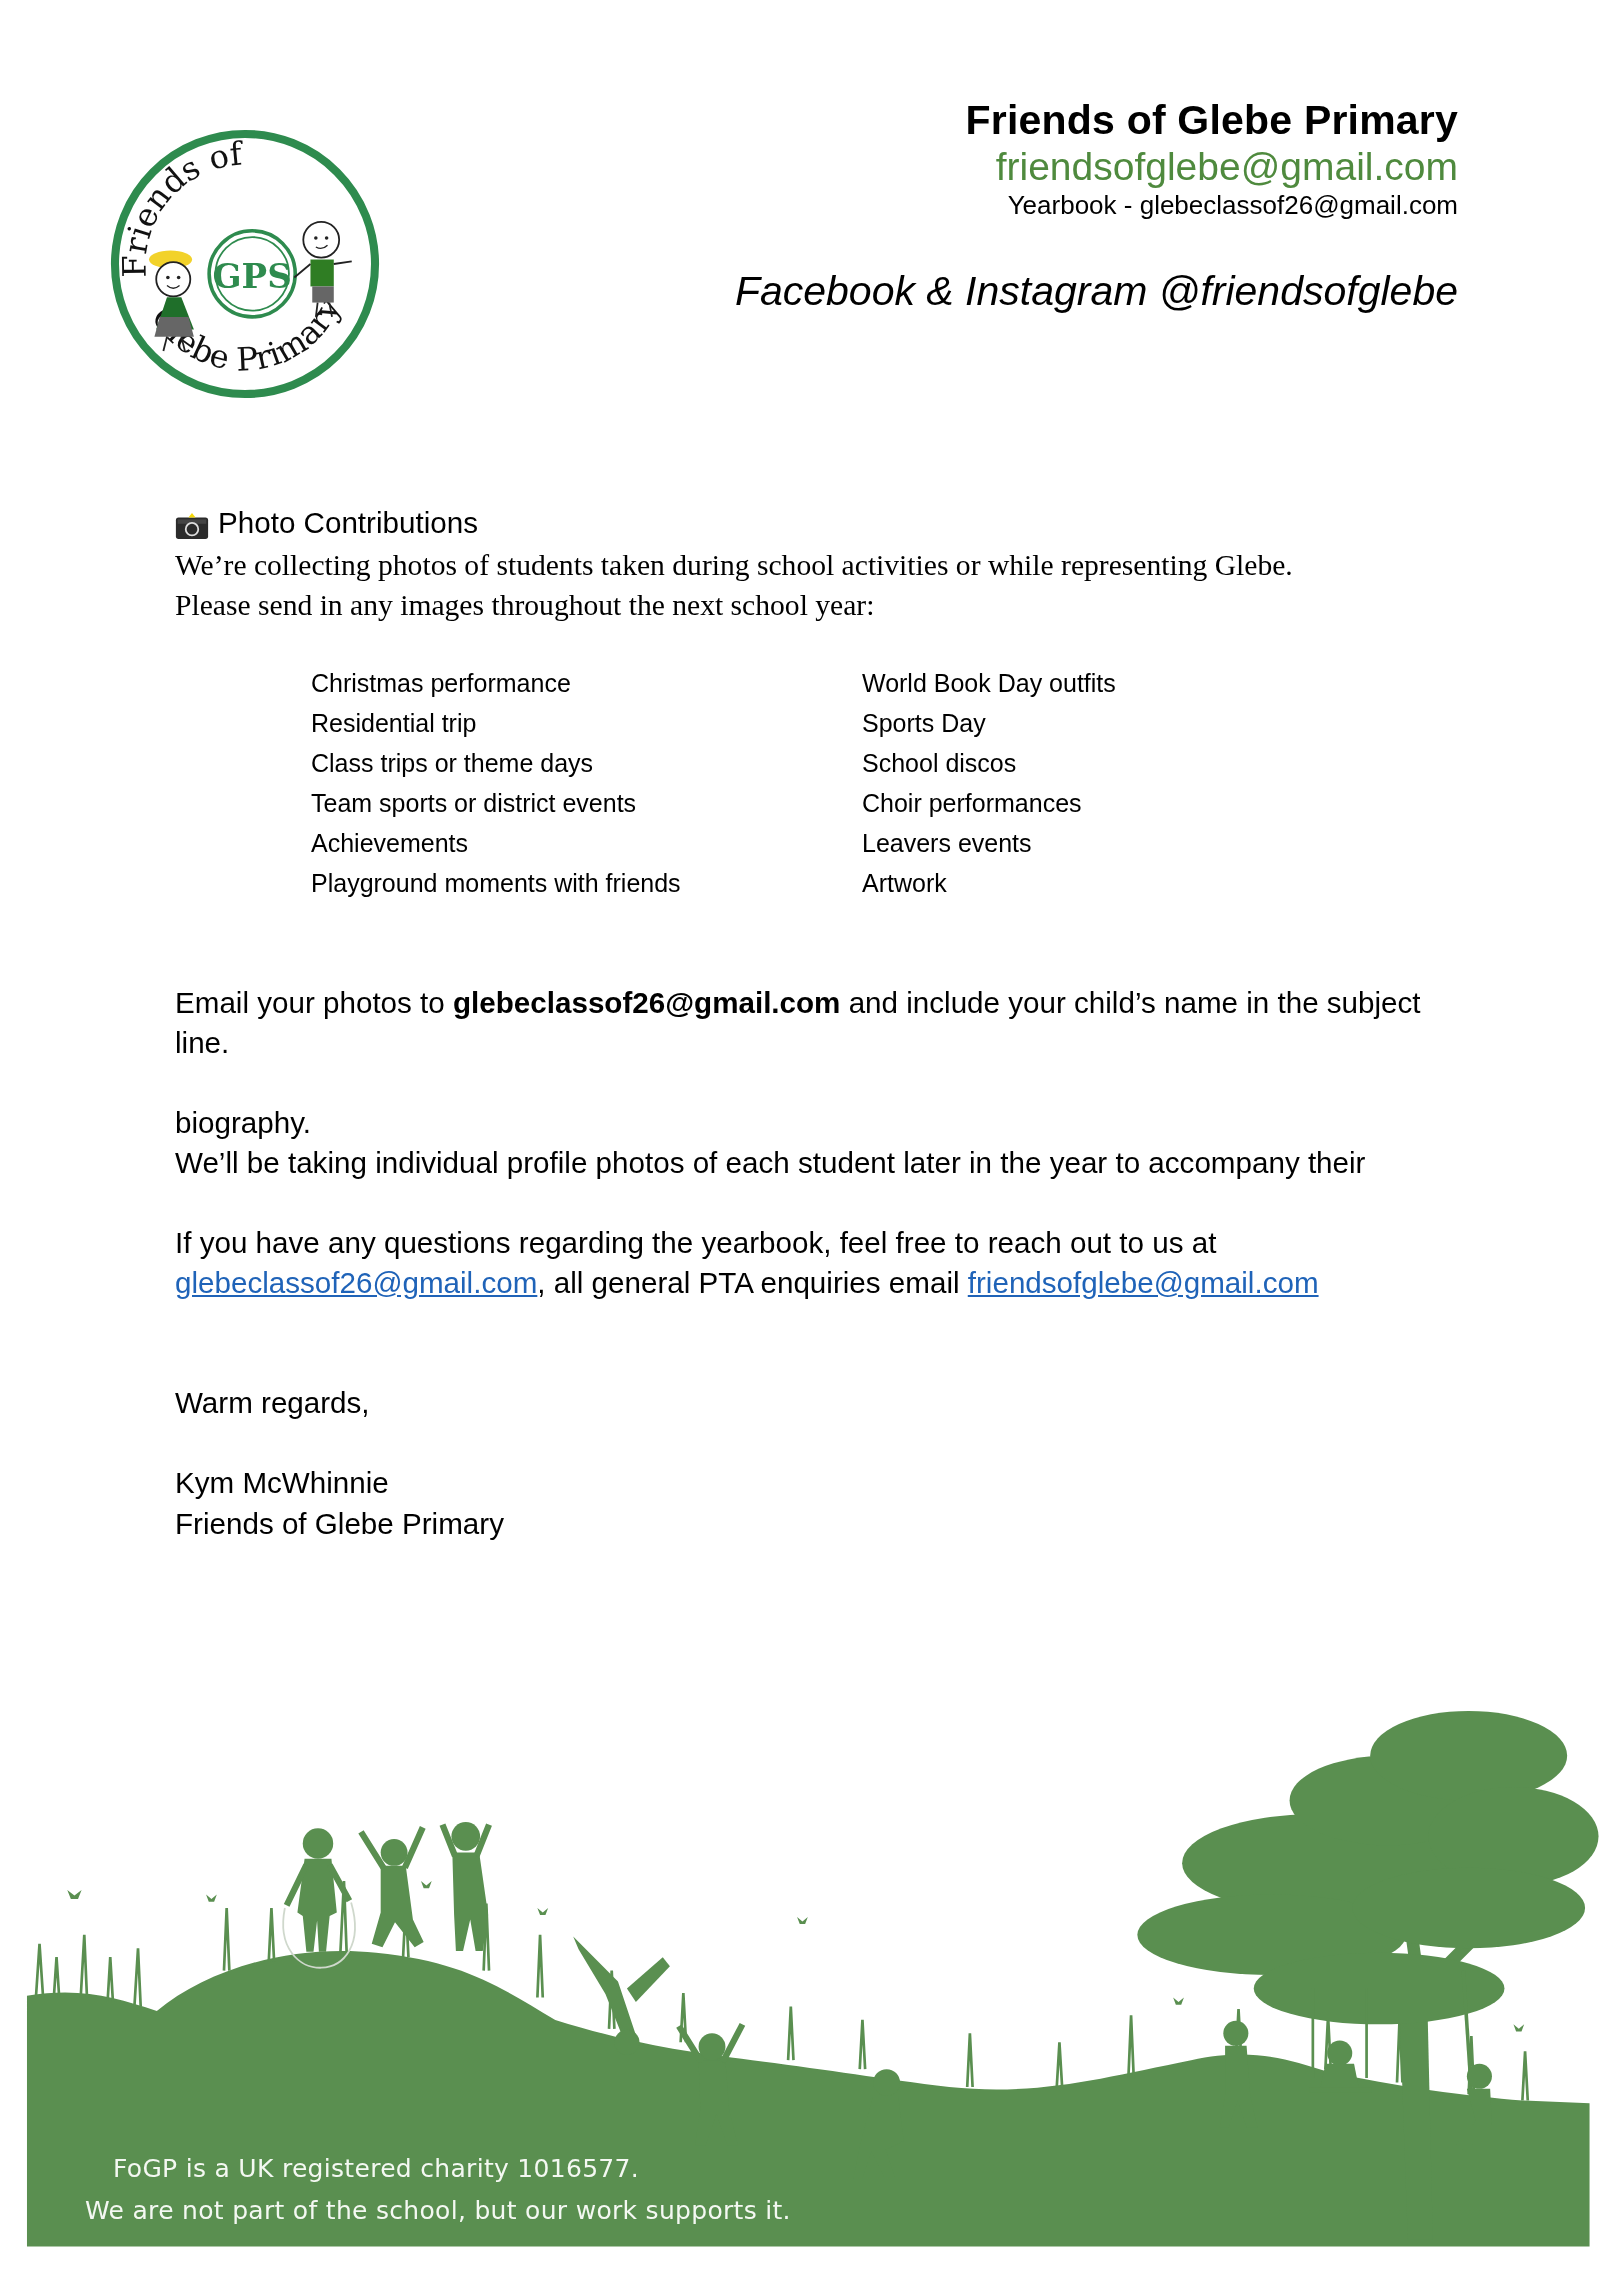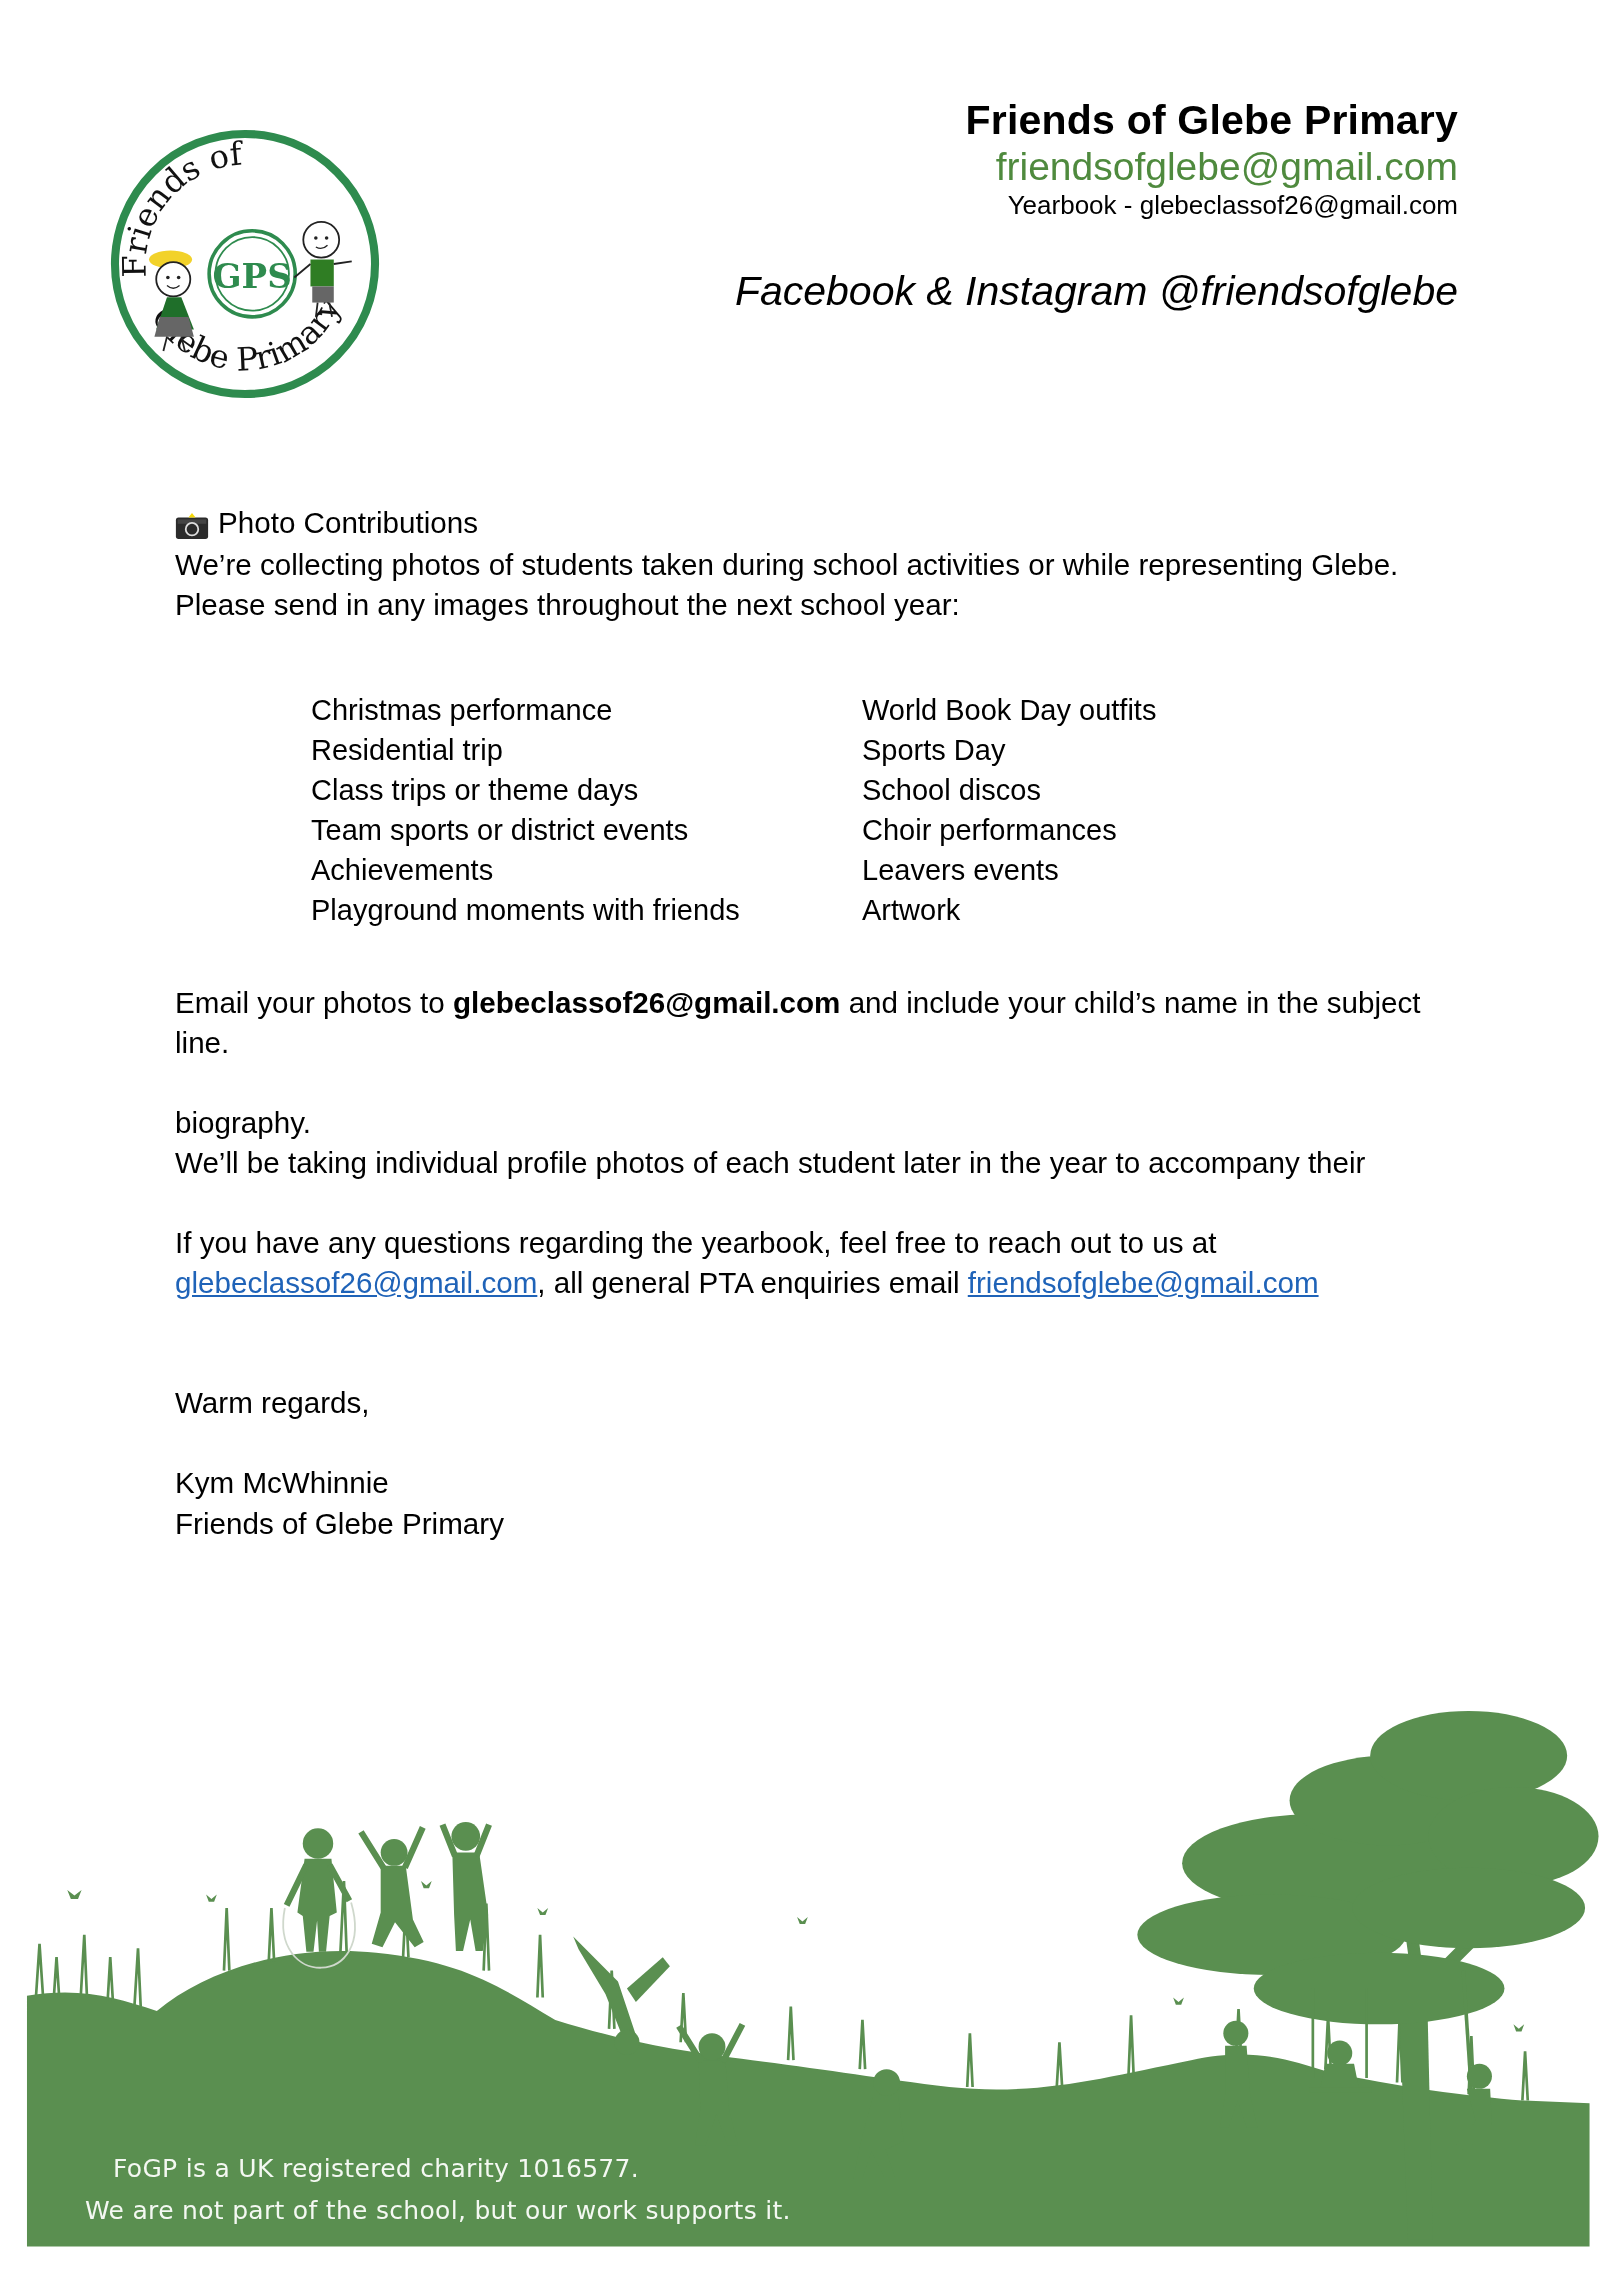--- a/index.html
+++ b/index.html
@@ -12,23 +12,23 @@
   .hdr { right:163px; text-align:right; white-space:nowrap; }
   #org-title { top:97px; font-size:41px; font-weight:bold; letter-spacing:0.2px; }
   #org-email { top:145px; font-size:39px; color:#4f8a3e; }
   #yearbook-line { top:190px; font-size:26px; }
   #social-line { top:268px; font-size:41px;font-style:italic; }
 
   
   .body-text { left:175px; font-size:29.6px; line-height:40px; white-space:nowrap; }
   #section-heading { top:503px; font-weight:normal; display:flex; align-items:center; gap:9px; }
   #camera-icon { width:34px; height:27px; display:inline-block; }
-  #intro { top:545px; }
-
-  .col { top:690px; font-size:29px; line-height:40px; }
+  #intro { top:545px;font-family:Liberation Serif, serif; }
+
+  .col { top:663px; font-size:25px; line-height:40px; }
   #col-left { left:311px; }
   #col-right { left:862px; }
   .col div { white-space:nowrap; }
 
   #email-para { top:983px; }
   #profile-para { top:1103px; }
   #questions-para { top:1223px; }
   a.lnk { color:#1f63b8; text-decoration:underline; }
   #regards { top:1383px; }
   #signer-name { top:1463px; font-weight:normal; }

